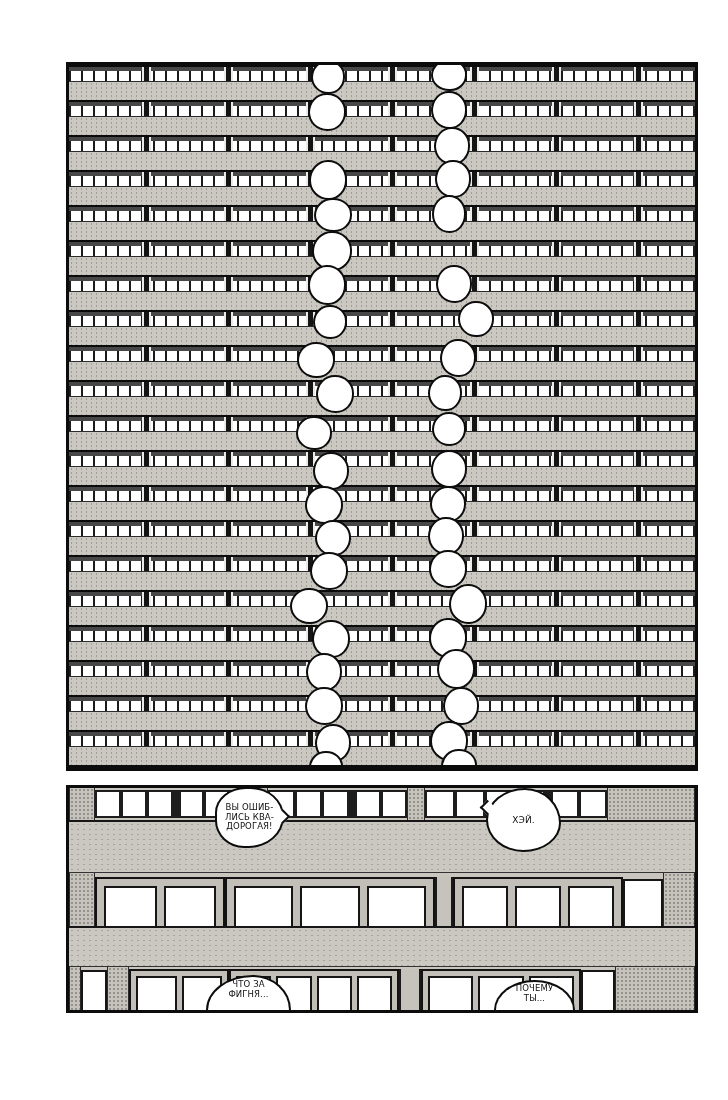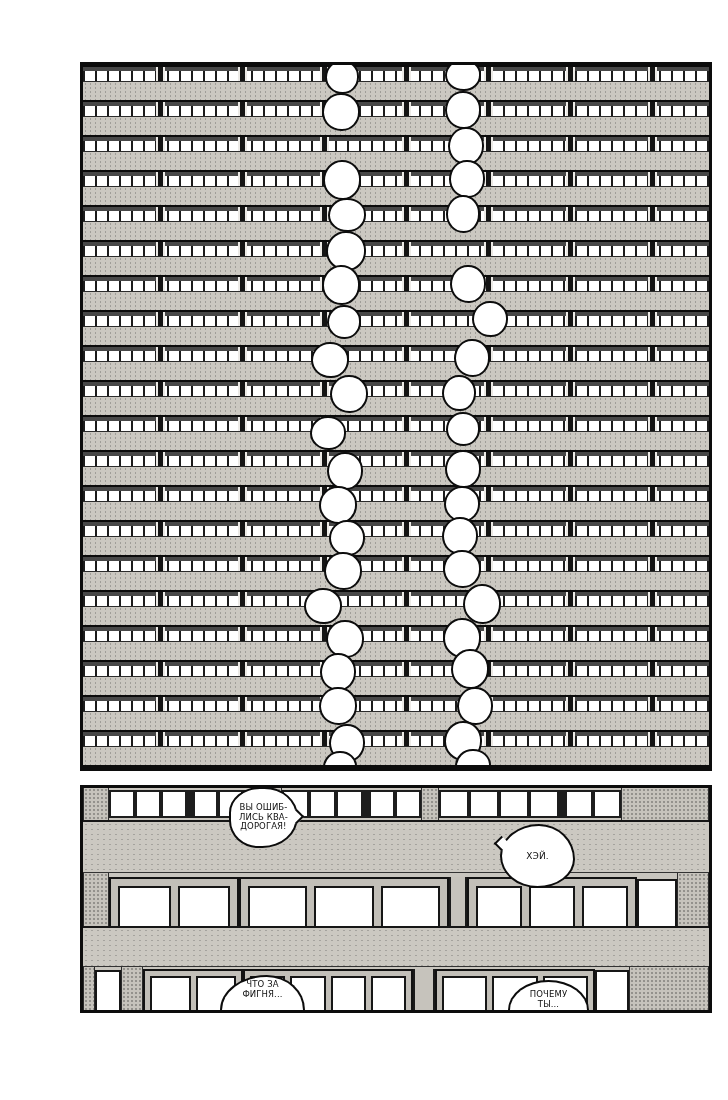--- a/index.html
+++ b/index.html
@@ -1,19 +1,19 @@
 <!DOCTYPE html>
 <html style="--ink: #0c0c0c; --paper: #ffffff; --concrete: #cbc8c1;"><head>
 <meta charset="utf-8">
 <style>
   html,body{margin:0;padding:0;background:#fff;}
   .page{position:relative;width:728px;height:1100px;background:var(--paper,#fff);
         font-family:"DejaVu Sans",sans-serif;color:var(--ink,#111);overflow:hidden;}
 
-  .panel{position:absolute;left:80px;width:632px;border:3px solid var(--ink,#0b0b0b);
+  .panel{position:absolute;left:66px;width:632px;border:3px solid var(--ink,#0b0b0b);
          background:#5eead4;box-sizing:border-box;overflow:hidden;}
   .panel-top{top:62px;height:709px;border-bottom-width:6px;}
   .panel-bottom{top:785px;height:228px;}
 
   
   .floors{position:absolute;inset:0;z-index:1;}
   .floor{height:35px;border-top:2px solid #0b0b0b;box-sizing:border-box;}
   .w-strip{position:relative;height:15px;background:#fff;border-bottom:1px solid #2c2c2c;box-sizing:border-box;}
   .lintel{position:absolute;top:0;left:0;right:0;height:4px;background:#474747;}
   .panes{position:absolute;left:0;right:0;top:4px;bottom:0;background-color:#fff;
@@ -56,27 +56,27 @@
   .b-row3 .p{margin-top:2px;}
   .b-row3 .wl{margin-top:3px;}
 
   
   .sbubble{position:absolute;z-index:6;background:#fff;border:2px solid #0c0c0c;
            display:flex;flex-direction:column;align-items:center;justify-content:center;
            text-align:center;font-size:9px;line-height:1.16;letter-spacing:.1px;
            box-sizing:border-box;color:#101010;}
   .b1{left:146px;top:-1px;width:69px;height:61px;font-size:8.5px;
       border-radius:48% 52% 55% 45%/45% 52% 55% 48%;}
-  .b2{left:417px;top:0;width:75px;height:64px;border-radius:52% 48% 50% 50%/50% 55% 45% 50%;margin-top:36px;}
+  .b2{left:417px;top:0;width:75px;height:64px;border-radius:52% 48% 50% 50%/50% 55% 45% 50%;}
   .b3{left:132px;top:84px;width:72px;height:76px;border-radius:50% 50% 48% 52%/52% 50% 50% 48%;}
   .b4{left:427px;top:84px;width:75px;height:78px;border-radius:50%;}
   .b5{left:137px;top:187px;width:85px;height:35px;border-radius:55% 45% 0 0/100% 100% 0 0;
       border-bottom:none;justify-content:flex-start;padding-top:3px;font-size:8.5px;}
   .b6{left:425px;top:192px;width:81px;height:30px;border-radius:50% 50% 0 0/100% 100% 0 0;
-      border-bottom:none;justify-content:flex-end;padding-top:2px;font-size:8.5px;}
+      border-bottom:none;justify-content:flex-start;padding-top:2px;font-size:8.5px;}
   .tail{position:absolute;width:9px;height:9px;background:#fff;transform:rotate(45deg);z-index:7;}
   .tail.right{right:-6px;border-top:2px solid #0c0c0c;border-right:2px solid #0c0c0c;}
   .tail.left{left:-6px;border-bottom:2px solid #0c0c0c;border-left:2px solid #0c0c0c;}
   .t22{top:22px;} .t12{top:12px;} .t26{top:26px;}
 </style>
 </head>
 <body>
 
 <div class="page">
 

